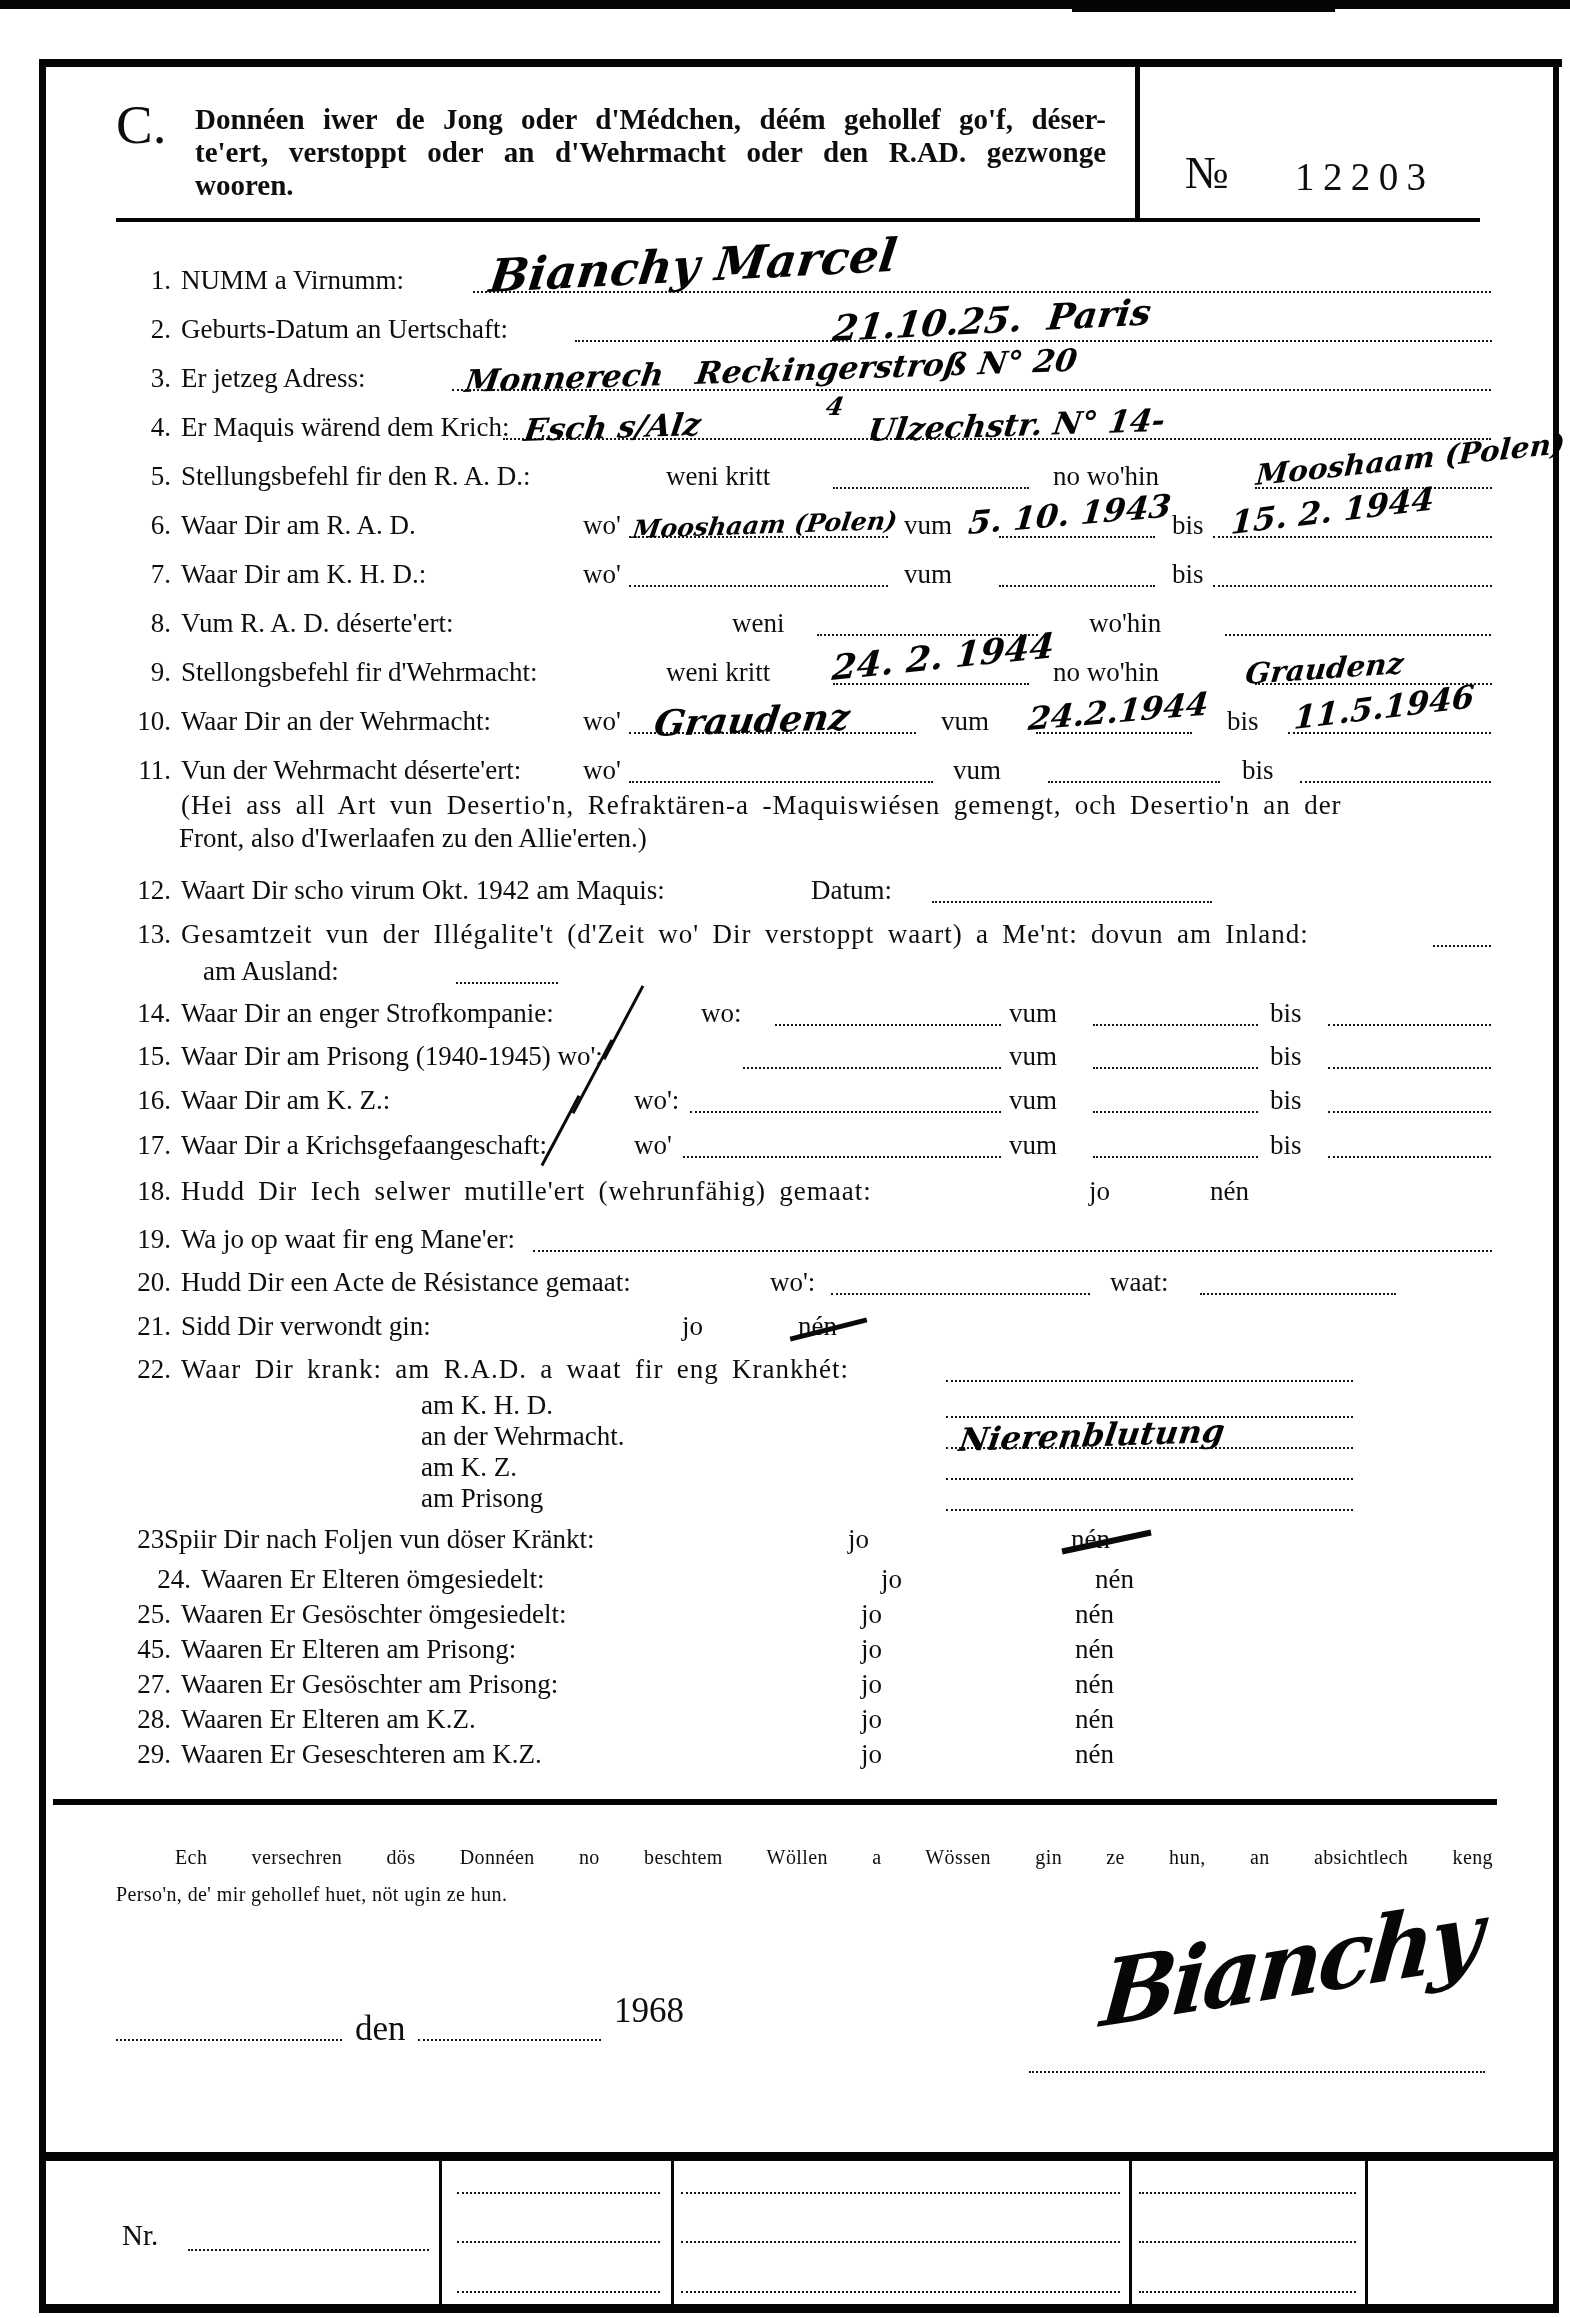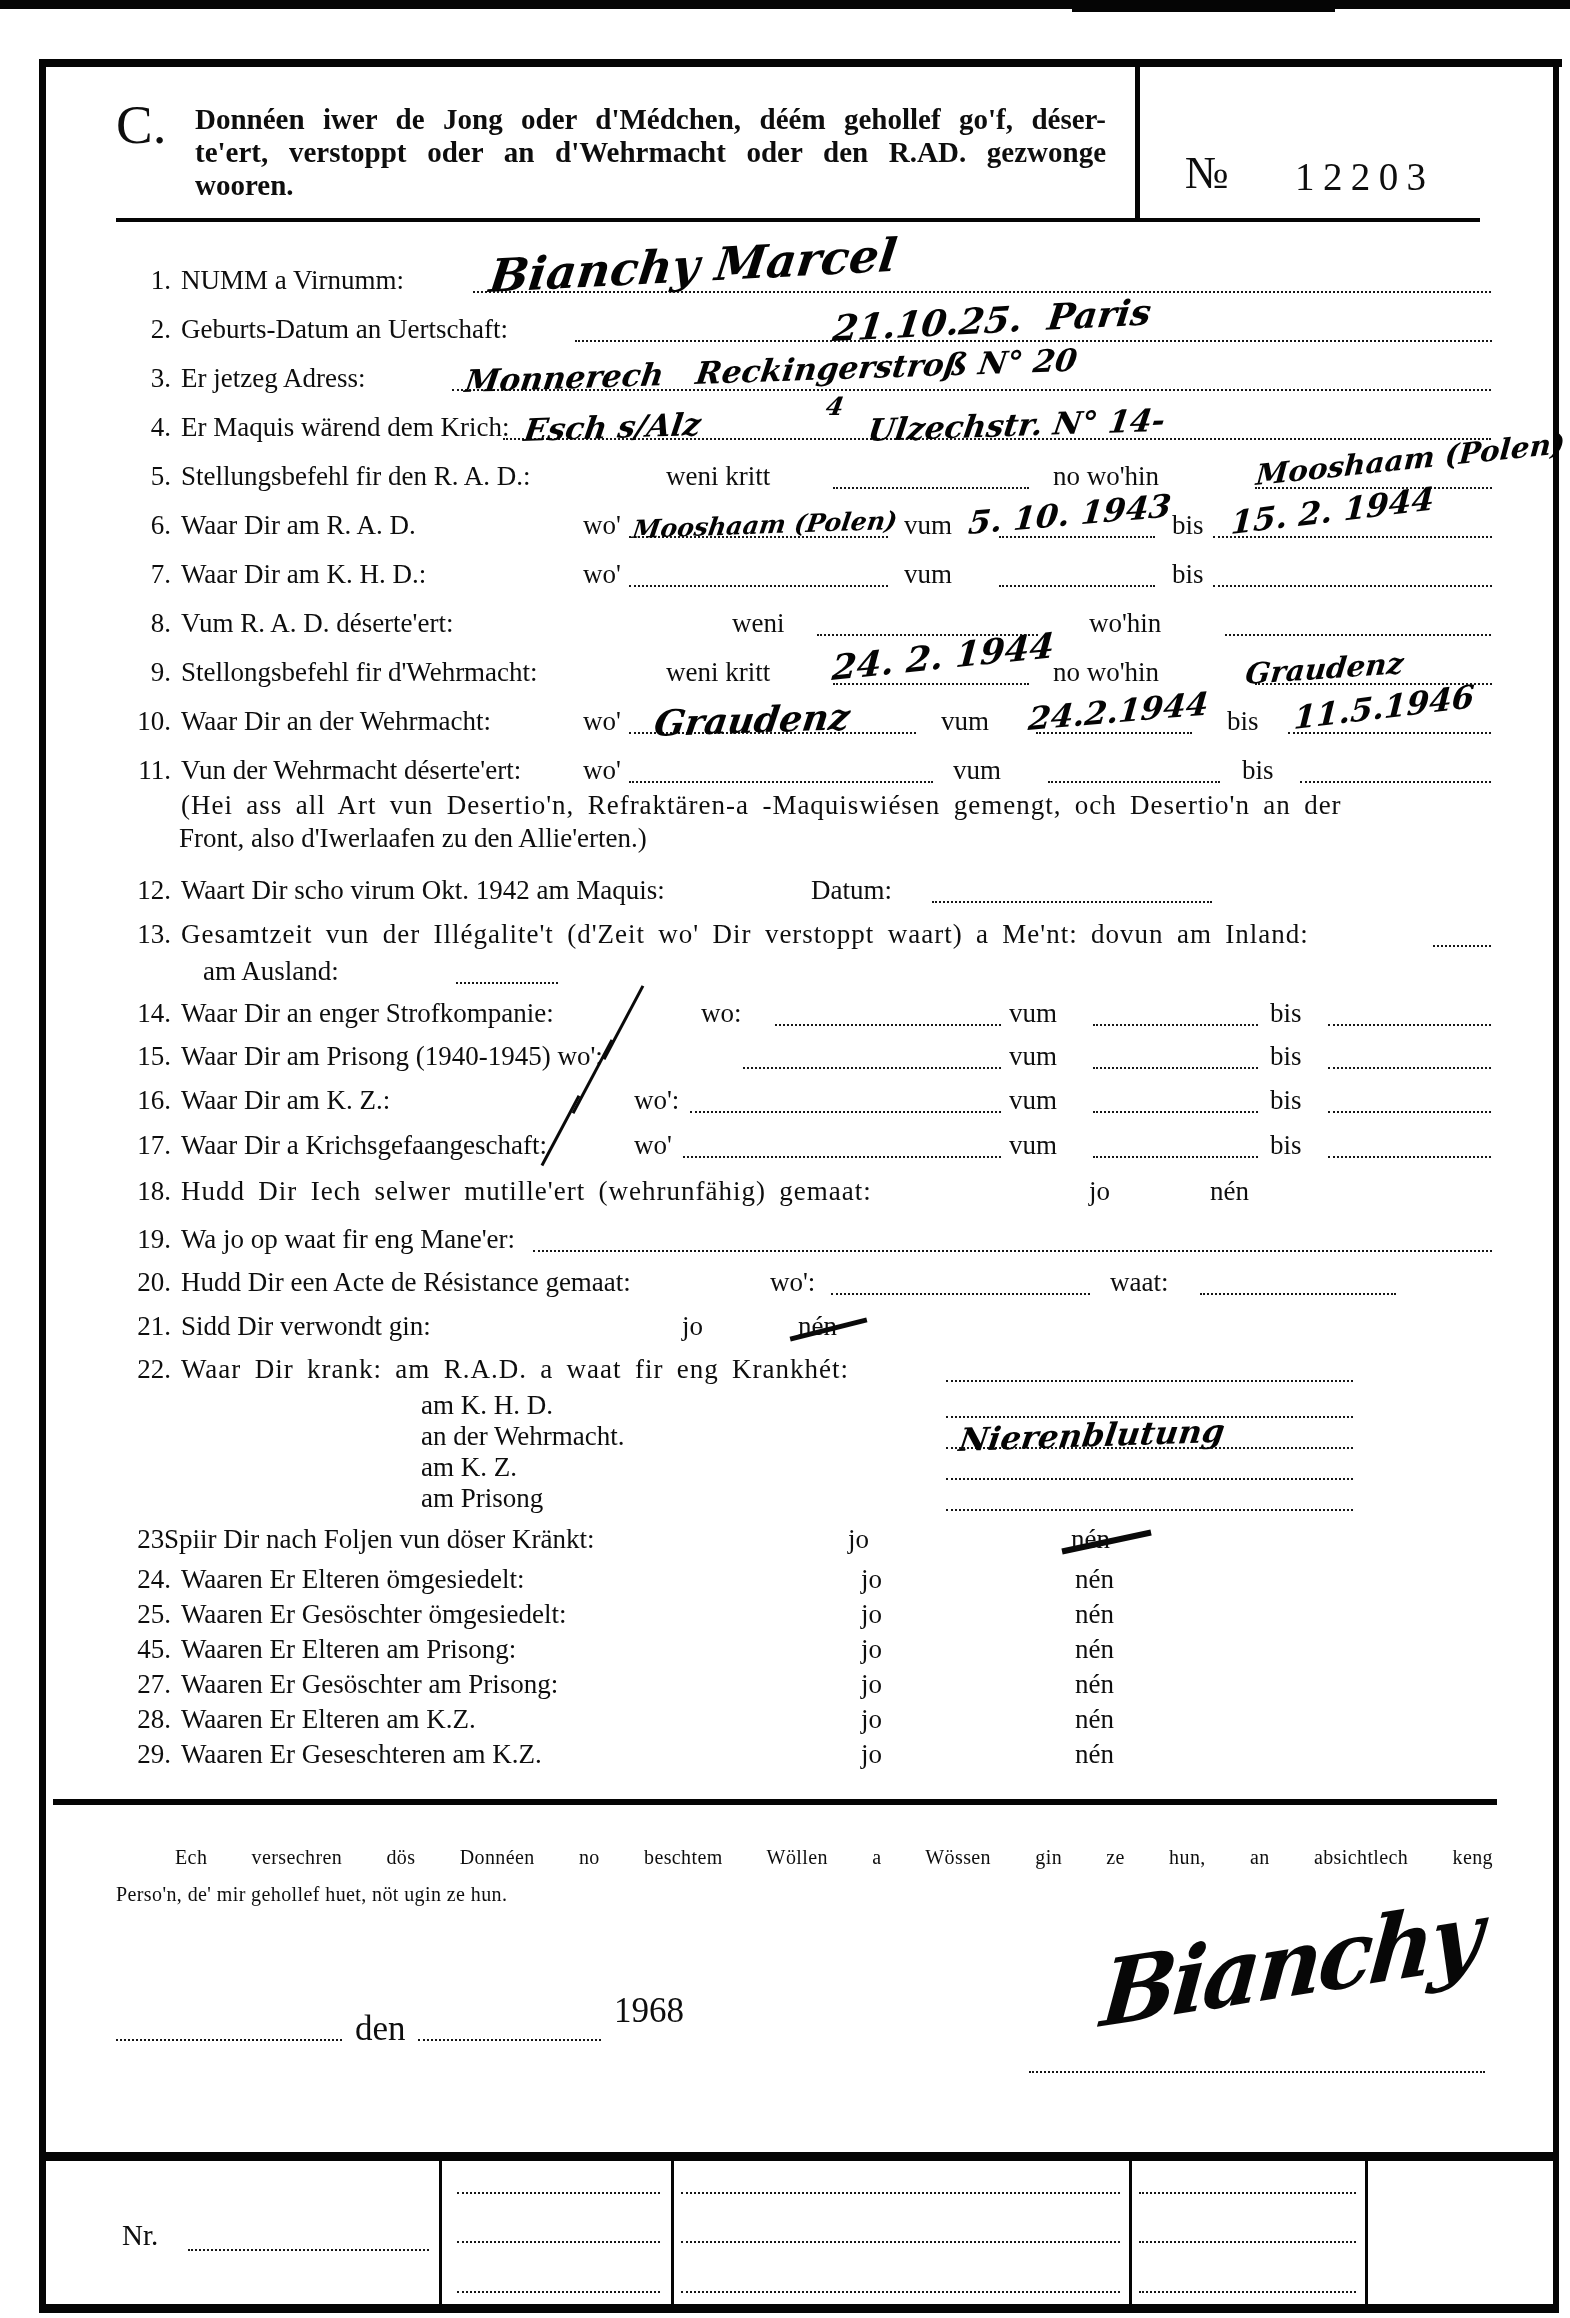--- a/index.html
+++ b/index.html
@@ -257,21 +257,21 @@
       <div class="row" style="top: 1479px;">
         <span class="t" style="left: 421px;">am Prisong</span>
         <div class="dl" style="left: 946px; width: 407px;"></div>
       </div>
       <div class="row" style="top: 1520px;">
         <span class="num">23.</span>
         <span class="t" style="left: 164px; margin-top: 20px;">Spiir Dir nach Foljen vun döser Kränkt:</span>
         <span class="t" style="left: 848px;">jo</span>
         <span class="t" style="left: 1071px;">nén</span>
       </div>
-      <div class="row" style="top: 1560px;">
+      <div class="row" style="top: 1560px; margin-left: 20px;">
         <span class="num">24.</span>
         <span class="t" style="left: 181px;">Waaren Er Elteren ömgesiedelt:</span>
         <span class="t" style="left: 861px;">jo</span>
         <span class="t" style="left: 1075px;">nén</span>
       </div>
       <div class="row" style="top: 1595px;">
         <span class="num">25.</span>
         <span class="t" style="left: 181px;">Waaren Er Gesöschter ömgesiedelt:</span>
         <span class="t" style="left: 861px;">jo</span>
         <span class="t" style="left: 1075px;">nén</span>

